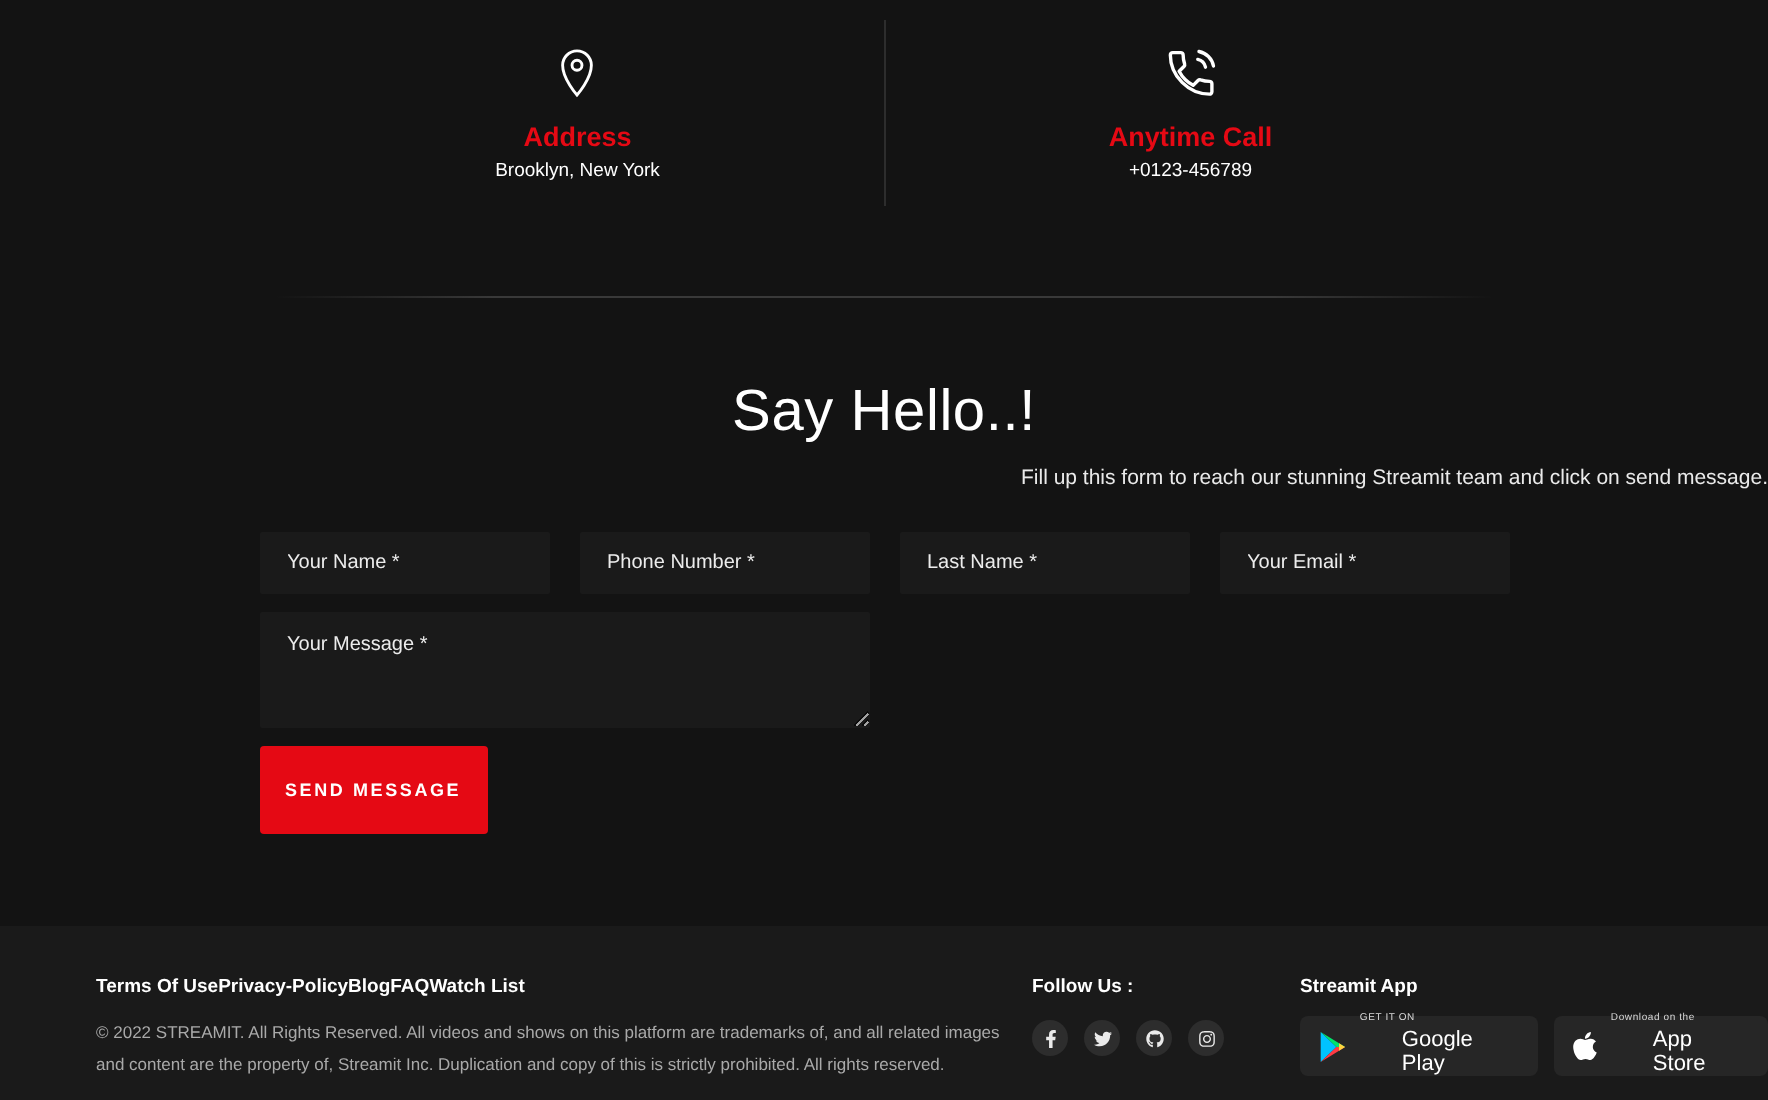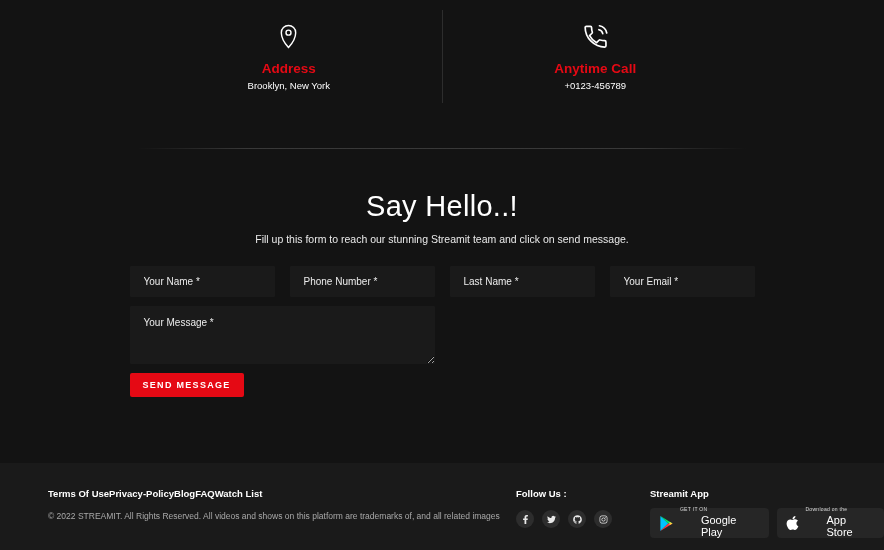--- a/index.html
+++ b/index.html
@@ -17,31 +17,31 @@
   .contact-col + .contact-col{ border-left:1px solid #2d2d2d; }
   .contact-icon{ height:32px; display:flex; align-items:center; justify-content:center; }
   .contact-icon svg{ display:block; }
   .contact-title{ margin-top:9px; color:var(--accent); font-size:13.5px; font-weight:bold; }
   .contact-detail{ margin-top:4px; font-size:9.5px; color:#fff; }
   
   .hr{ width:610px; height:1px; margin:45px auto 0;
        background:linear-gradient(90deg, rgba(255,255,255,0), rgba(255,255,255,.16) 18%, rgba(255,255,255,.16) 82%, rgba(255,255,255,0)); }
   
   h1.hello{ margin:41px 0 0; text-align:center; font-size:29px; font-weight:500; letter-spacing:.3px; }
-  .subtitle{ margin:10px 0 0; text-align:center; font-size:10.5px; color:#eaeaea; }
+  .subtitle{ margin:10px 0 0; text-align:right; font-size:10.5px; color:#eaeaea; }
   
   .form-wrap{ width:625px; margin:21px auto 0; }
   .form-grid{ display:grid; grid-template-columns:1fr 1fr 1fr 1fr; column-gap:15px; row-gap:9px; }
   .field{ background:var(--panel); border:0; outline:none; color:#fff;
           font-family:inherit; font-size:10px; padding:0 14px; height:31px; border-radius:1px; width:100%; }
   .field::placeholder{ color:#ececec; opacity:1; }
   textarea.msg{ grid-column:1 / 3; height:58px; padding:11px 14px; resize:both; }
   .send-btn{ margin-top:9px; background:var(--accent); color:#fff; border:0; cursor:pointer;
              font-family:inherit; font-size:9px; font-weight:bold; letter-spacing:1.3px;
-             padding:7px 13px; border-radius:2px; }
+             padding:17px 13px; border-radius:2px; }
   
   footer{ margin-top:auto; position:relative; height:87px; background:var(--footer); }
   .f-left{ position:absolute; left:48px; top:25px; }
   .f-links{ display:flex; gap:0; }
   .f-links a{ color:#fff; font-size:9.5px; font-weight:bold; text-decoration:none; }
   .f-copy{ margin-top:10px; color:#a9a9a9; font-size:8.5px; line-height:1.85; white-space:nowrap; }
   .f-social{ position:absolute; left:516px; top:25px; }
   .f-label{ font-size:9.5px; font-weight:bold; color:#fff; }
   .social-row{ display:flex; gap:8px; margin-top:11px; }
   .social-circle{ width:18px; height:18px; border-radius:50%; background:#2d2d2d;
@@ -102,20 +102,21 @@
   <div class="f-left">
     <nav class="f-links">
       <a href="#">Terms Of Use</a>
       <a href="#">Privacy-Policy</a>
       <a href="#">Blog</a>
       <a href="#">FAQ</a>
       <a href="#">Watch List</a>
     </nav>
     <div class="f-copy">
       <div>© 2022 STREAMIT. All Rights Reserved. All videos and shows on this platform are trademarks of, and all related images</div>
+      <div>and content are the property of, Streamit Inc. Duplication and copy of this is strictly prohibited. All rights reserved.</div>
     </div>
   </div>
 
   <div class="f-social">
     <div class="f-label">Follow Us :</div>
     <div class="social-row">
       <a href="#" class="social-circle">
         <svg viewBox="0 0 320 512">
             <path d="M279.14 288l14.22-92.66h-88.91v-60.13c0-25.35 12.42-50.06 52.24-50.06h40.42V6.26S260.43 0 225.36 0c-73.22 0-121.08 44.38-121.08 124.72v70.62H22.89V288h81.39v224h100.17V288z"></path>
           </svg>

